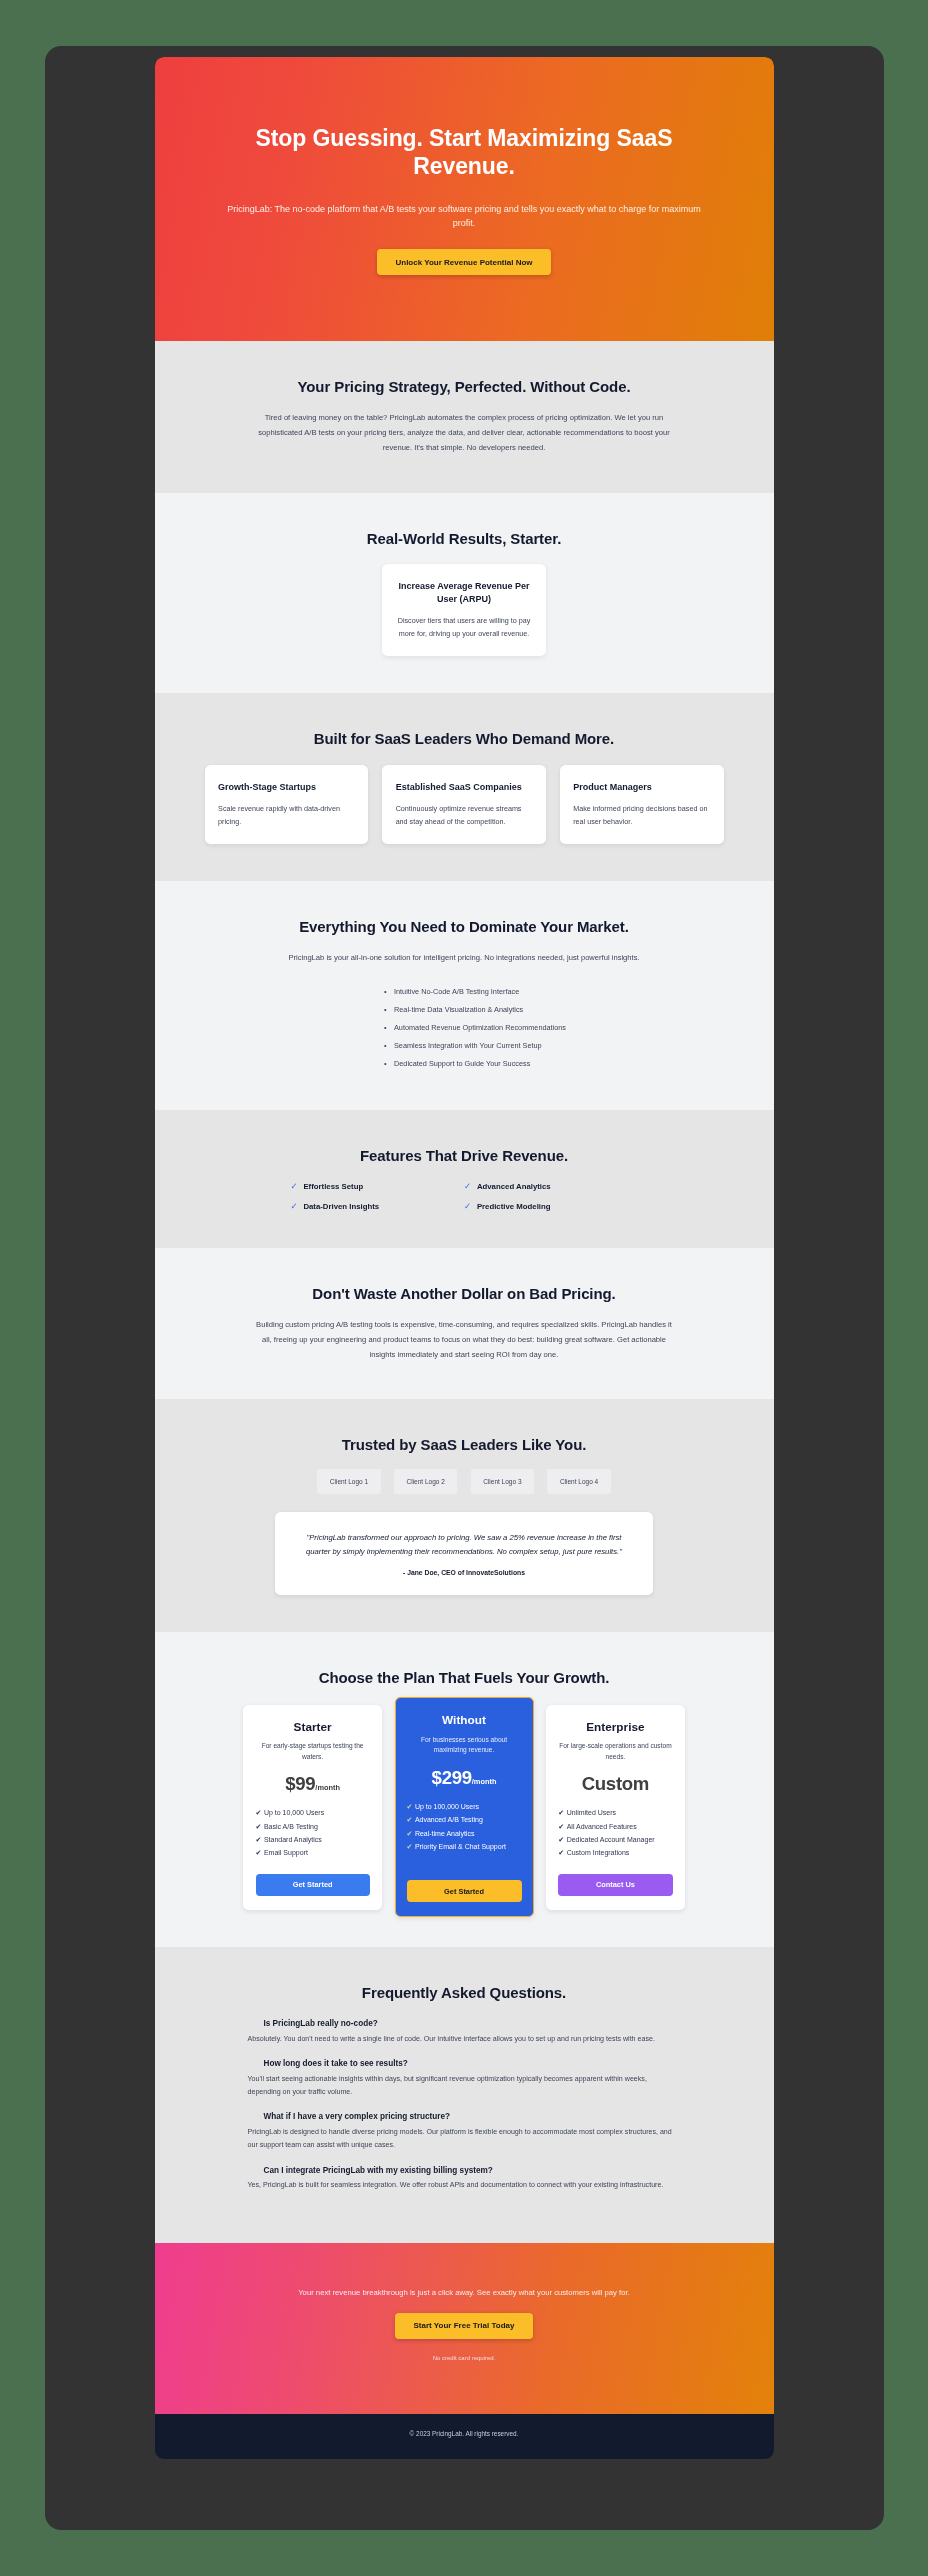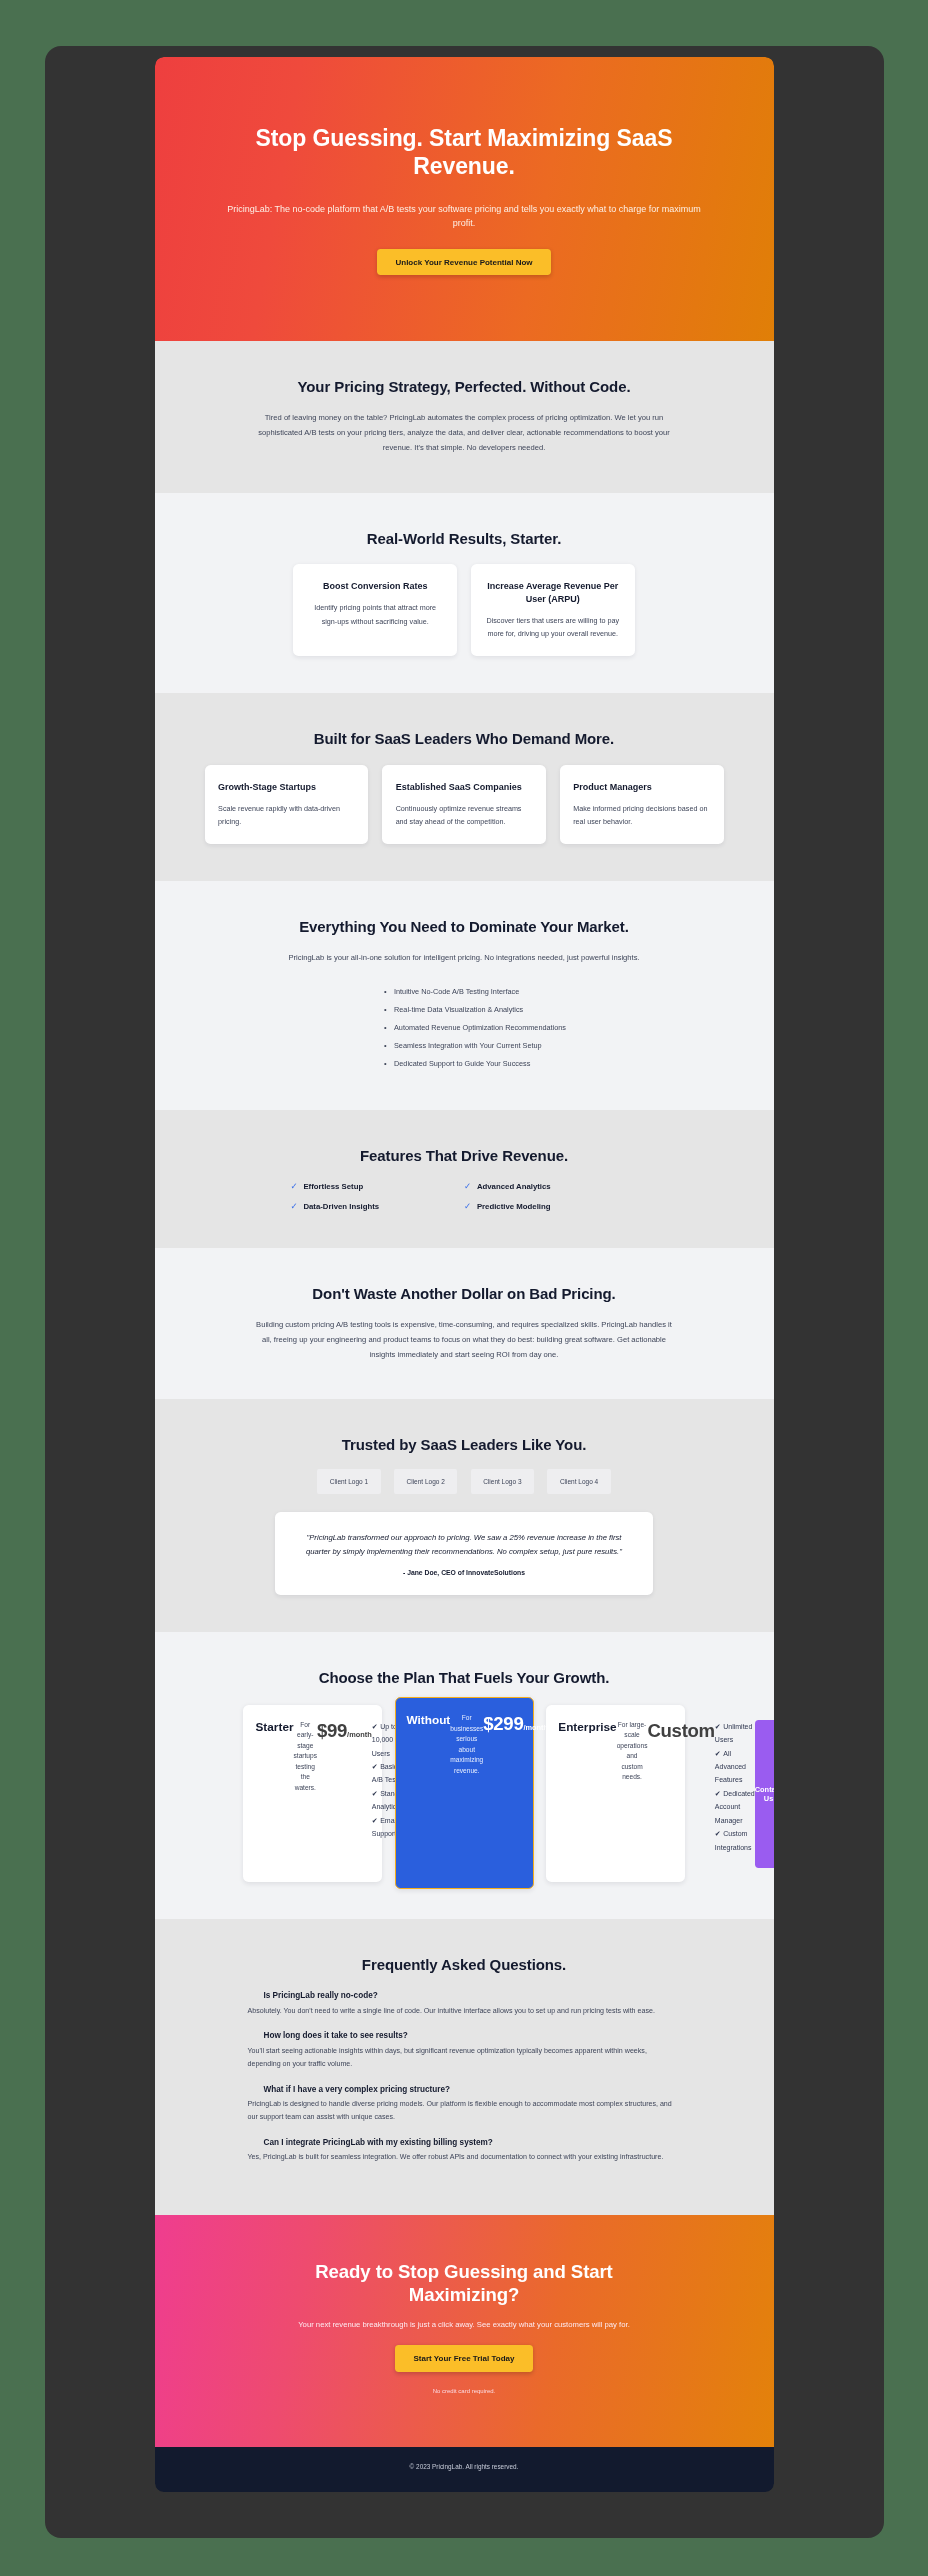--- a/index.html
+++ b/index.html
@@ -204,20 +204,21 @@
     align-items: stretch;
     margin-top: 18.6px;
   }
   .plan {
     background: #ffffff;
     border-radius: 5.6px;
     box-shadow: 0 1.2px 5px rgba(20,26,46,0.09);
     padding: 15px 12.4px 13.6px 12.4px;
     width: 139px;
     display: flex;
+    flex-direction: column;
   }
   .plan.featured {
     background: #2a5fdd;
     border: 1.9px solid #f5ae1b;
     padding: 15px 11px 13.6px 11px;
     margin-top: -7.4px;
     margin-bottom: -7.4px;
   }
   .plan h3 {
     text-align: center;
@@ -340,24 +341,20 @@
   </section>
 
   <section class="section sec-light">
     <h2 class="sec-title">Your Pricing Strategy, Perfected. Without Code.</h2>
     <p class="sec-body">Tired of leaving money on the table? PricingLab automates the complex process of pricing optimization. We let you run sophisticated A/B tests on your pricing tiers, analyze the data, and deliver clear, actionable recommendations to boost your revenue. It's that simple. No developers needed.</p>
   </section>
 
   <section class="section sec-gray">
     <h2 class="sec-title">Real-World Results, Starter.</h2>
     <div class="card-row">
-      <div class="card center">
-        <h3>Boost Conversion Rates</h3>
-        <p>Identify pricing points that attract more sign-ups without sacrificing value.</p>
-      </div>
       <div class="card center">
         <h3>Increase Average Revenue Per User (ARPU)</h3>
         <p>Discover tiers that users are willing to pay more for, driving up your overall revenue.</p>
       </div>
     </div>
   </section>
 
   <section class="section sec-light">
     <h2 class="sec-title">Built for SaaS Leaders Who Demand More.</h2>
     <div class="card-row">
@@ -500,21 +497,20 @@
         <div class="faq-a">PricingLab is designed to handle diverse pricing models. Our platform is flexible enough to accommodate most complex structures, and our support team can assist with unique cases.</div>
       </div>
       <div class="faq-item">
         <div class="faq-q">Can I integrate PricingLab with my existing billing system?</div>
         <div class="faq-a">Yes, PricingLab is built for seamless integration. We offer robust APIs and documentation to connect with your existing infrastructure.</div>
       </div>
     </div>
   </section>
 
   <section class="final-cta">
-    <h2>Ready to Stop Guessing and Start Maximizing?</h2>
     <p class="sub">Your next revenue breakthrough is just a click away. See exactly what your customers will pay for.</p>
     <button class="btn-amber">Start Your Free Trial Today</button>
     <p class="note">No credit card required.</p>
   </section>
 
   <footer class="footer">
     <p>© 2023 PricingLab. All rights reserved.</p>
   </footer>
 
 </div>

